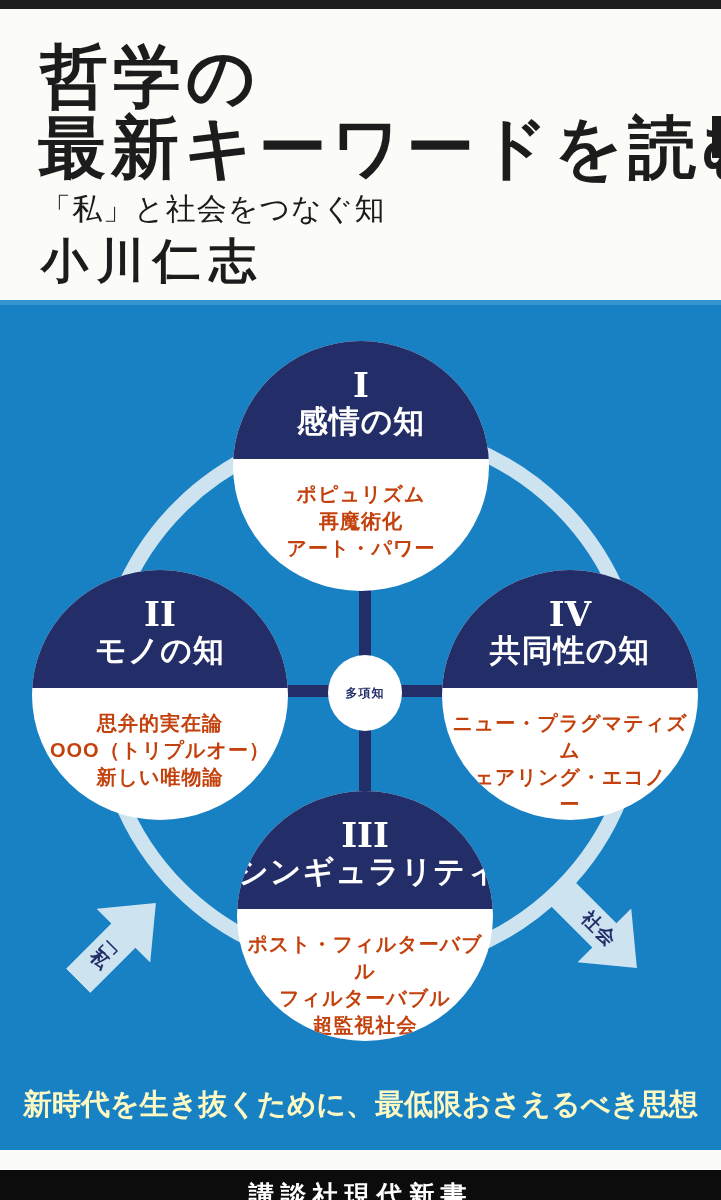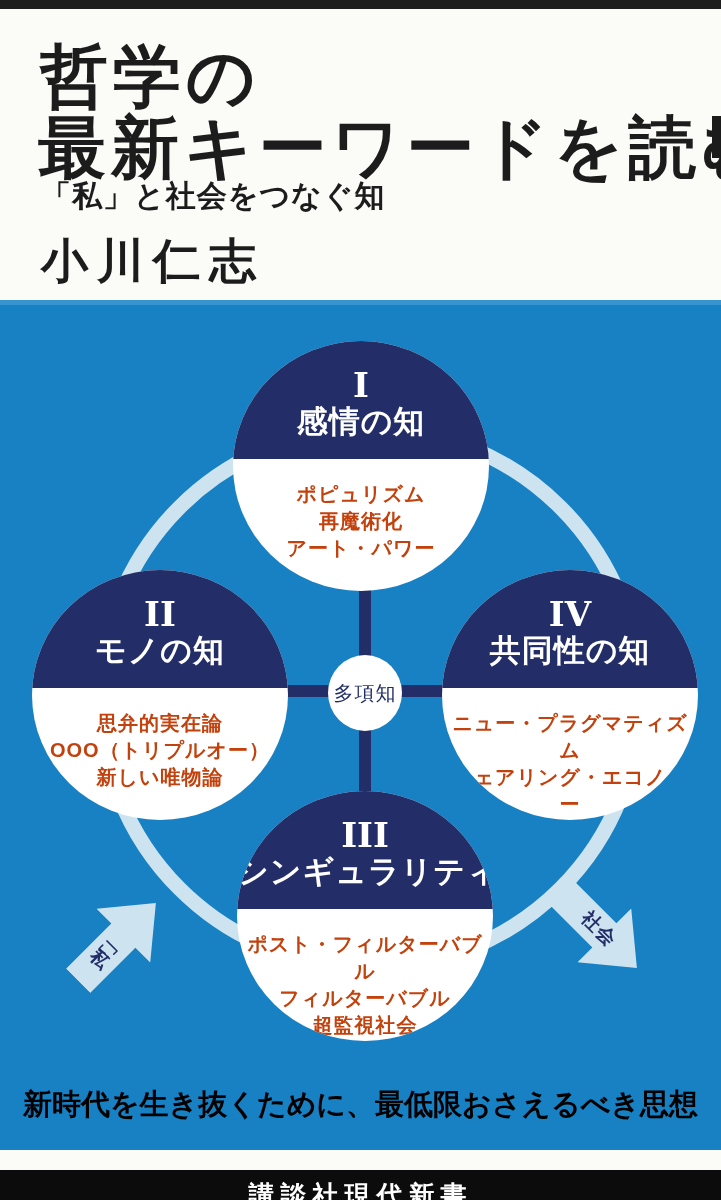--- a/index.html
+++ b/index.html
@@ -9,22 +9,22 @@
     font-family:"Liberation Sans","DejaVu Sans",sans-serif;
   }
   
   .top-strip{position:absolute;left:0;top:0;width:721px;height:9px;background:#1e1e1e;}
   
   .header{position:absolute;left:0;top:9px;width:721px;height:291px;background:#fbfbf8;}
   .title-line1{position:absolute;left:40px;top:33px;font-size:68px;line-height:68px;
     font-weight:900;color:#1c1c1c;letter-spacing:5px;white-space:nowrap;}
   .title-line2{position:absolute;left:38px;top:104px;font-size:68px;line-height:68px;
     font-weight:900;color:#1c1c1c;letter-spacing:5px;white-space:nowrap;}
-  .subtitle{position:absolute;left:41px;top:170px;font-size:30px;line-height:34px;
-    font-weight:700;color:#1c1c1c;letter-spacing:1px;white-space:nowrap;}
+  .subtitle{position:absolute;left:41px;top:183px;font-size:30px;line-height:34px;
+    font-weight:400;color:#1c1c1c;letter-spacing:1px;white-space:nowrap;}
   .author{position:absolute;left:41px;top:222px;font-size:47px;line-height:60px;
     font-weight:900;color:#1c1c1c;letter-spacing:9px;white-space:nowrap;}
   .edge-fragment{position:absolute;left:712px;top:107px;width:9px;height:42px;background:#1c1c1c;}
   
   .panel{position:absolute;left:0;top:300px;width:721px;height:850px;background:#1781c3;}
   .panel-topline{position:absolute;left:0;top:0;width:721px;height:5px;background:#3694cf;}
   
   .ring{position:absolute;left:93px;top:121px;width:554px;height:554px;border-radius:50%;
     border:15px solid #cde4f0;box-sizing:border-box;}
   
@@ -40,33 +40,33 @@
     font-weight:900;font-size:31px;line-height:34px;color:#ffffff;letter-spacing:1px;white-space:nowrap;}
   .circle .keywords{position:absolute;left:0;top:140px;width:100%;text-align:center;
     font-weight:700;font-size:20px;line-height:27px;color:#c2410c;letter-spacing:1px;}
   .circle.c1{left:233px;top:41px;}
   .circle.c2{left:32px;top:270px;}
   .circle.c4{left:442px;top:270px;}
   .circle.c3{left:237px;top:491px;}
   
   .hub{position:absolute;left:328px;top:355px;width:74px;height:76px;border-radius:50%;
     background:#ffffff;display:flex;align-items:center;justify-content:center;}
-  .hub span{font-size:20px;font-weight:400;color:#232e68;letter-spacing:1px;white-space:nowrap;}
+  .hub span{font-size:12px;font-weight:700;color:#232e68;letter-spacing:1px;white-space:nowrap;}
   
   .arrow-box{position:absolute;width:110px;height:76px;}
   .arrow-left{left:62px;top:604px;transform:rotate(-45deg);}
   .arrow-right{left:543px;top:591px;transform:rotate(45deg);}
   .arrow-box svg{display:block;}
   .arrow-label-left{position:absolute;left:117px;top:642px;transform:translate(-50%,-50%) rotate(45deg);
     writing-mode:vertical-rl;font-size:18px;font-weight:800;color:#232e68;white-space:nowrap;letter-spacing:0;}
   .arrow-label-right{position:absolute;left:599px;top:629px;transform:translate(-50%,-50%) rotate(45deg);
     font-size:19px;font-weight:800;color:#232e68;white-space:nowrap;letter-spacing:1px;}
   
   .tagline{position:absolute;left:0;top:786px;width:721px;text-align:center;
-    font-size:29px;line-height:36px;font-weight:900;color:#000000;letter-spacing:0;white-space:nowrap;}
+    font-size:29px;line-height:36px;font-weight:900;color:#fef9c3;letter-spacing:0;white-space:nowrap;}
   
   .footer{position:absolute;left:0;top:1150px;width:721px;height:50px;background:#0c0c0c;
     display:flex;align-items:center;justify-content:center;margin-top:20px;}
   .footer span{font-size:26px;font-weight:700;color:#ffffff;letter-spacing:6px;white-space:nowrap;}
 </style>
 </head>
 <body>
 
 <div id="cover">
 

